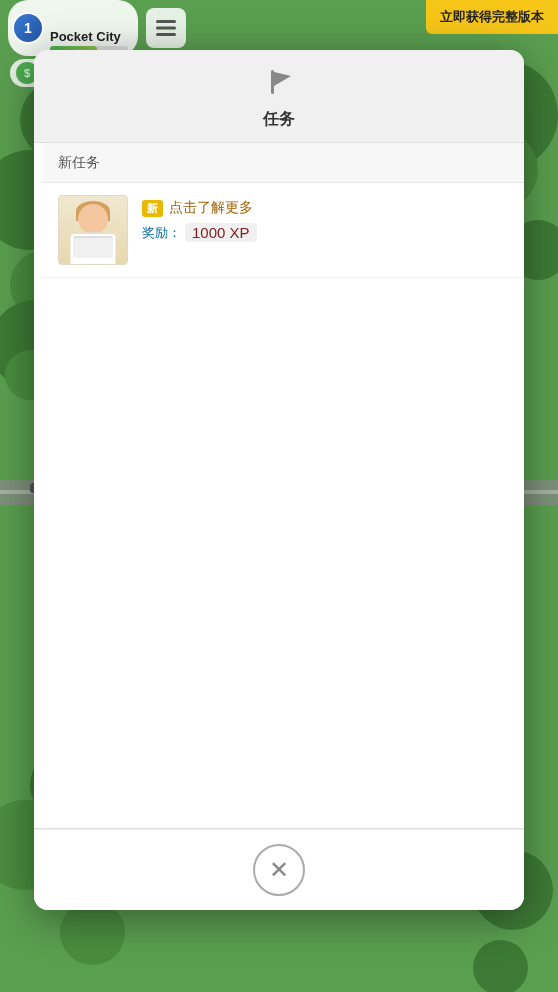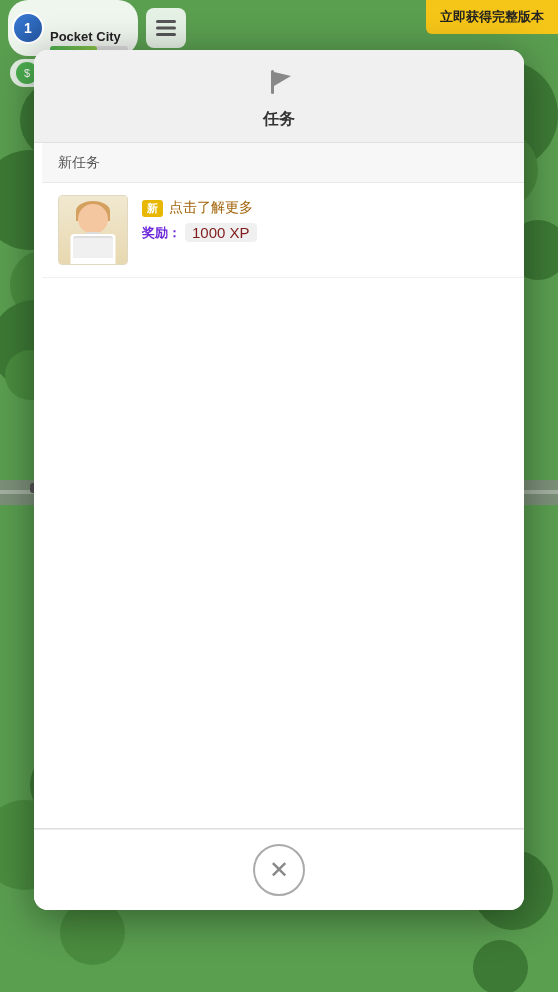--- a/index.html
+++ b/index.html
@@ -331,22 +331,21 @@
     }
 
     .quest-reward {
       display: flex;
       align-items: center;
       gap: 4px;
     }
 
     .reward-label {
       font-size: 13px;
-      color: #6d28d9;
-      font-weight: bold;
+      color: #0369a1;
     }
 
     .reward-value {
       font-size: 15px;
       color: #7f1d1d;
       background: #f0f0f0;
       border-radius: 4px;
       padding: 1px 7px;
     }
 

